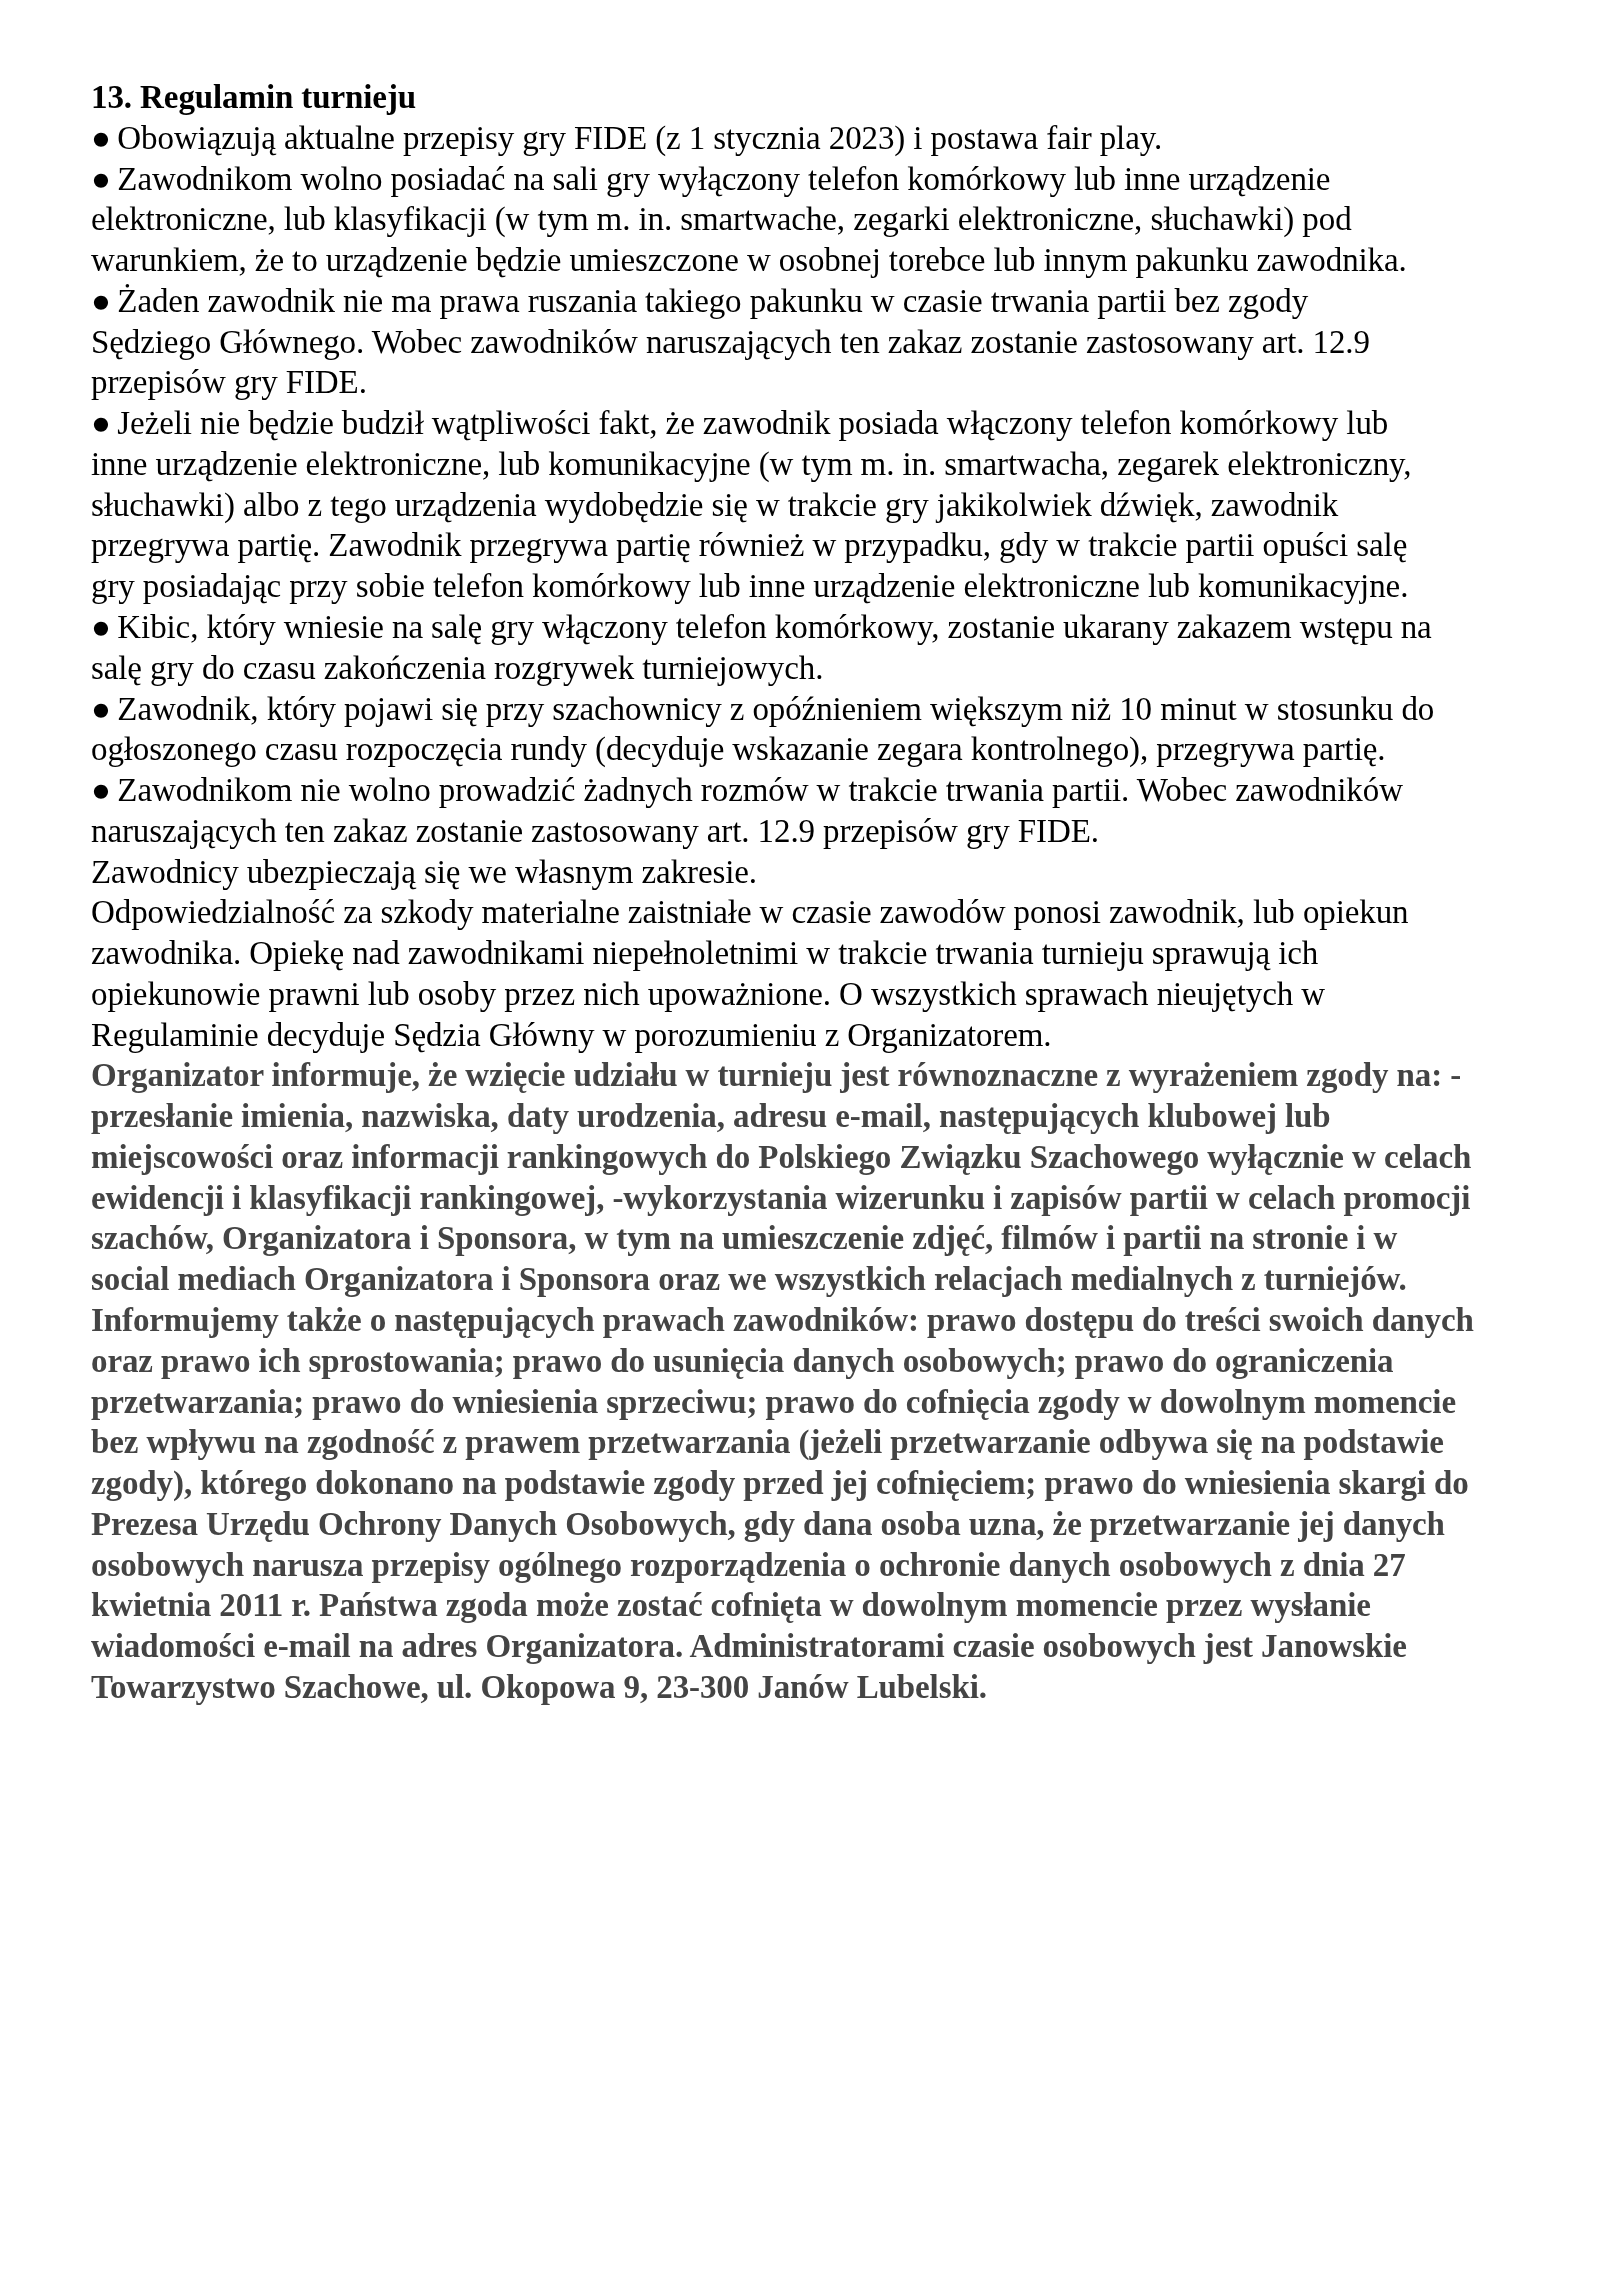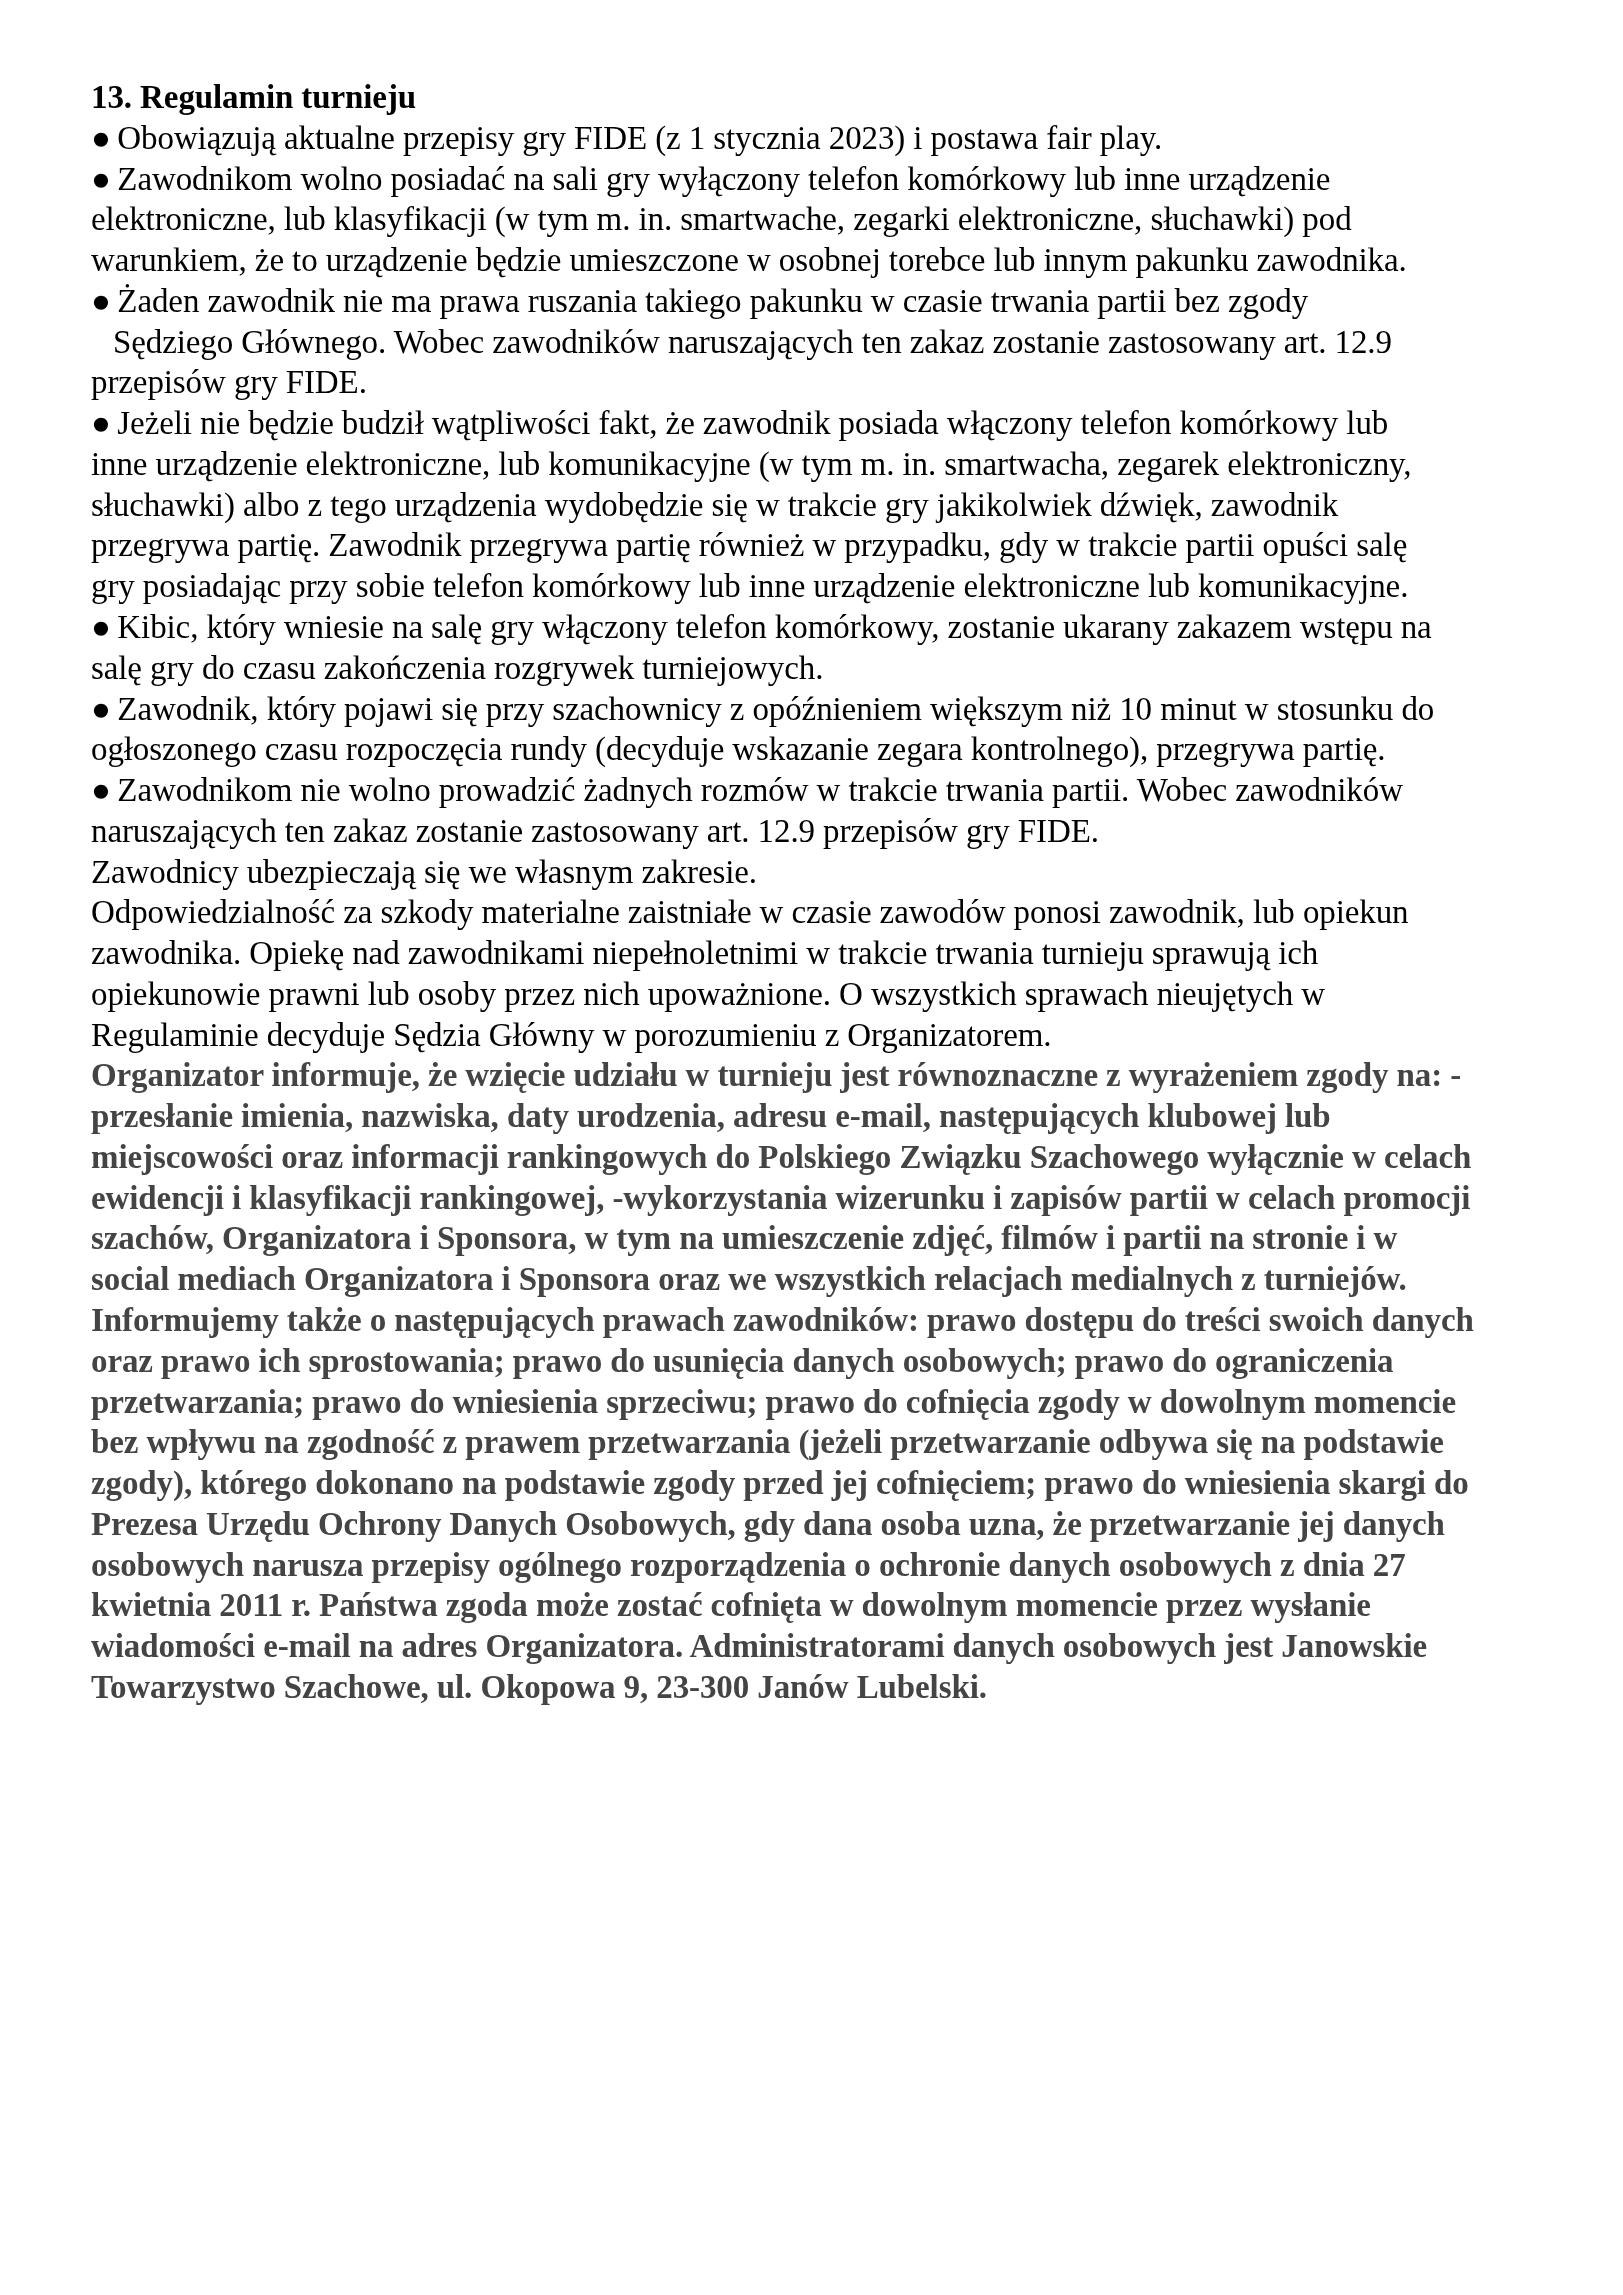--- a/index.html
+++ b/index.html
@@ -23,21 +23,21 @@
 <body>
 
 <div class="page">
   <div class="line title" style="top:77px;">13. Regulamin turnieju</div>
   <div id="rules">
       <div class="line" style="top: 118px;"><span class="bullet">●</span><span>Obowiązują aktualne przepisy gry FIDE (z 1 stycznia 2023) i postawa fair play.</span></div>
       <div class="line" style="top: 159px;"><span class="bullet">●</span><span>Zawodnikom wolno posiadać na sali gry wyłączony telefon komórkowy lub inne urządzenie</span></div>
       <div class="line" style="top: 199px;"><span>elektroniczne, lub klasyfikacji (w tym m. in. smartwache, zegarki elektroniczne, słuchawki) pod</span></div>
       <div class="line" style="top: 240px;"><span>warunkiem, że to urządzenie będzie umieszczone w osobnej torebce lub innym pakunku zawodnika.</span></div>
       <div class="line" style="top: 281px;"><span class="bullet">●</span><span>Żaden zawodnik nie ma prawa ruszania takiego pakunku w czasie trwania partii bez zgody</span></div>
-      <div class="line" style="top: 322px; margin-left: 22px;"><span>Sędziego Głównego. Wobec zawodników naruszających ten zakaz zostanie zastosowany art. 12.9</span></div>
+      <div class="line" style="top: 322px;"><span>Sędziego Głównego. Wobec zawodników naruszających ten zakaz zostanie zastosowany art. 12.9</span></div>
       <div class="line" style="top: 362px;"><span>przepisów gry FIDE.</span></div>
       <div class="line" style="top: 403px;"><span class="bullet">●</span><span>Jeżeli nie będzie budził wątpliwości fakt, że zawodnik posiada włączony telefon komórkowy lub</span></div>
       <div class="line" style="top: 444px;"><span>inne urządzenie elektroniczne, lub komunikacyjne (w tym m. in. smartwacha, zegarek elektroniczny,</span></div>
       <div class="line" style="top: 485px;"><span>słuchawki) albo z tego urządzenia wydobędzie się w trakcie gry jakikolwiek dźwięk, zawodnik</span></div>
       <div class="line" style="top: 525px;"><span>przegrywa partię. Zawodnik przegrywa partię również w przypadku, gdy w trakcie partii opuści salę</span></div>
       <div class="line" style="top: 566px;"><span>gry posiadając przy sobie telefon komórkowy lub inne urządzenie elektroniczne lub komunikacyjne.</span></div>
       <div class="line" style="top: 607px;"><span class="bullet">●</span><span>Kibic, który wniesie na salę gry włączony telefon komórkowy, zostanie ukarany zakazem wstępu na</span></div>
       <div class="line" style="top: 648px;"><span>salę gry do czasu zakończenia rozgrywek turniejowych.</span></div>
       <div class="line" style="top: 689px;"><span class="bullet">●</span><span>Zawodnik, który pojawi się przy szachownicy z opóźnieniem większym niż 10 minut w stosunku do</span></div>
       <div class="line" style="top: 729px;"><span>ogłoszonego czasu rozpoczęcia rundy (decyduje wskazanie zegara kontrolnego), przegrywa partię.</span></div>
@@ -57,17 +57,17 @@
       <div class="line bold" style="top: 1218px;">szachów, Organizatora i Sponsora, w tym na umieszczenie zdjęć, filmów i partii na stronie i w</div>
       <div class="line bold" style="top: 1259px;">social mediach Organizatora i Sponsora oraz we wszystkich relacjach medialnych z turniejów.</div>
       <div class="line bold" style="top: 1300px;">Informujemy także o następujących prawach zawodników: prawo dostępu do treści swoich danych</div>
       <div class="line bold" style="top: 1341px;">oraz prawo ich sprostowania; prawo do usunięcia danych osobowych; prawo do ograniczenia</div>
       <div class="line bold" style="top: 1382px;">przetwarzania; prawo do wniesienia sprzeciwu; prawo do cofnięcia zgody w dowolnym momencie</div>
       <div class="line bold" style="top: 1422px;">bez wpływu na zgodność z prawem przetwarzania (jeżeli przetwarzanie odbywa się na podstawie</div>
       <div class="line bold" style="top: 1463px;">zgody), którego dokonano na podstawie zgody przed jej cofnięciem; prawo do wniesienia skargi do</div>
       <div class="line bold" style="top: 1504px;">Prezesa Urzędu Ochrony Danych Osobowych, gdy dana osoba uzna, że przetwarzanie jej danych</div>
       <div class="line bold" style="top: 1545px;">osobowych narusza przepisy ogólnego rozporządzenia o ochronie danych osobowych z dnia 27</div>
       <div class="line bold" style="top: 1585px;">kwietnia 2011 r. Państwa zgoda może zostać cofnięta w dowolnym momencie przez wysłanie</div>
-      <div class="line bold" style="top: 1626px;">wiadomości e-mail na adres Organizatora. Administratorami danych osobowych jest Janowskie</div>
+      <div class="line bold" style="top: 1626px;">wiadomości e-mail na adres Organizatora. Administratorami czasie osobowych jest Janowskie</div>
       <div class="line bold" style="top: 1667px;">Towarzystwo Szachowe, ul. Okopowa 9, 23-300 Janów Lubelski.</div>
     </div>
 </div>
 
 
 </body></html>

